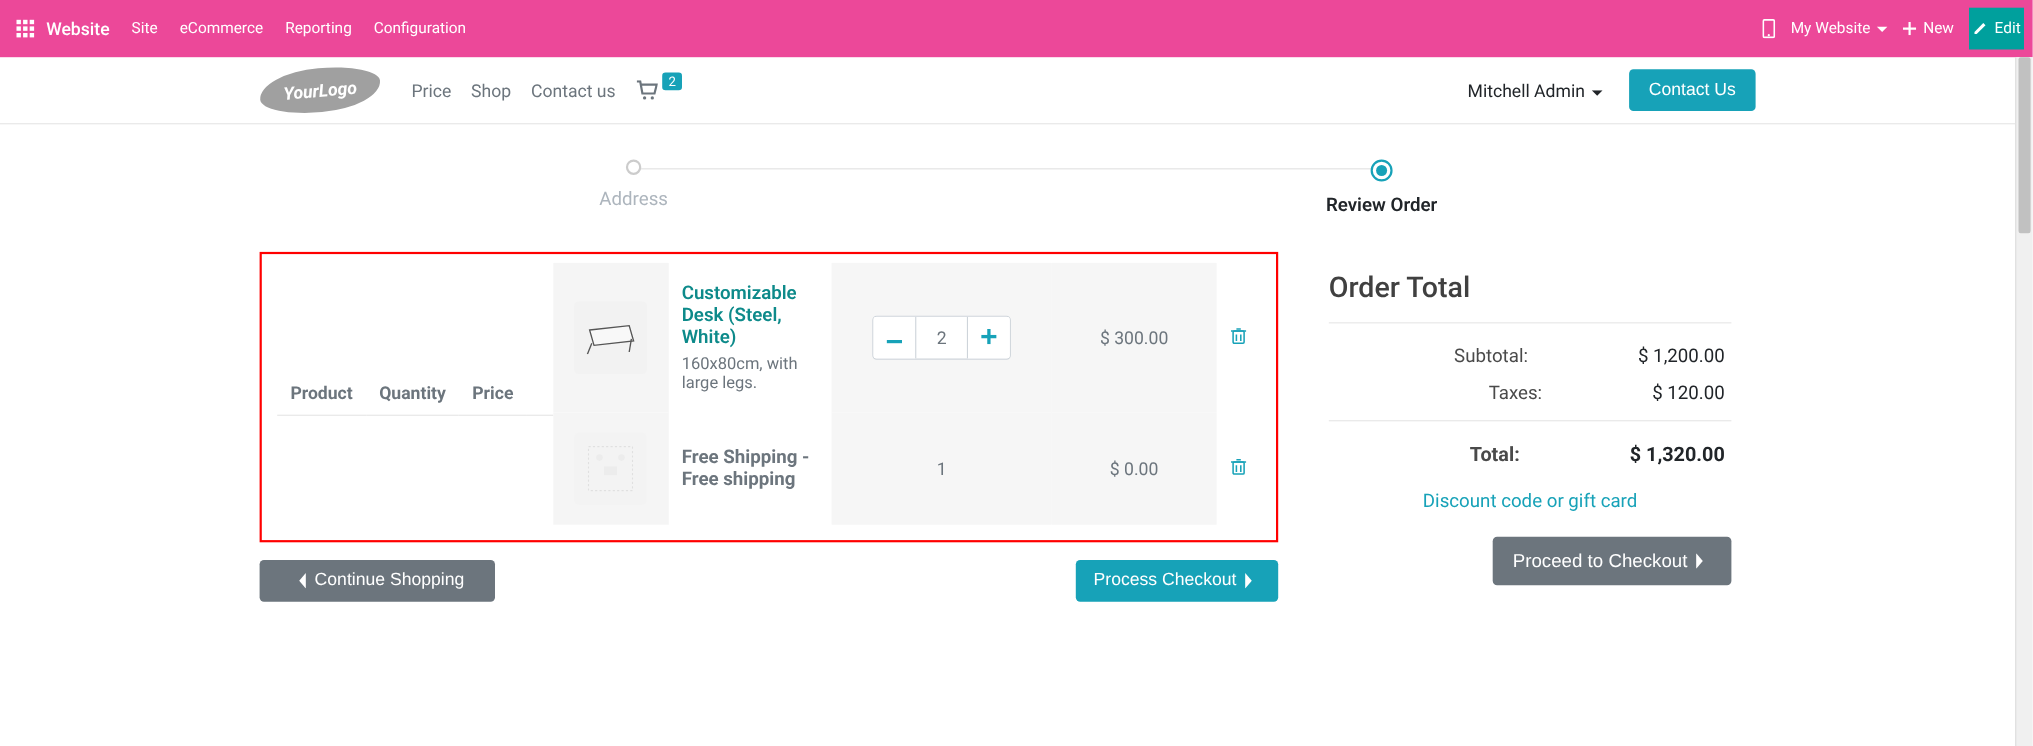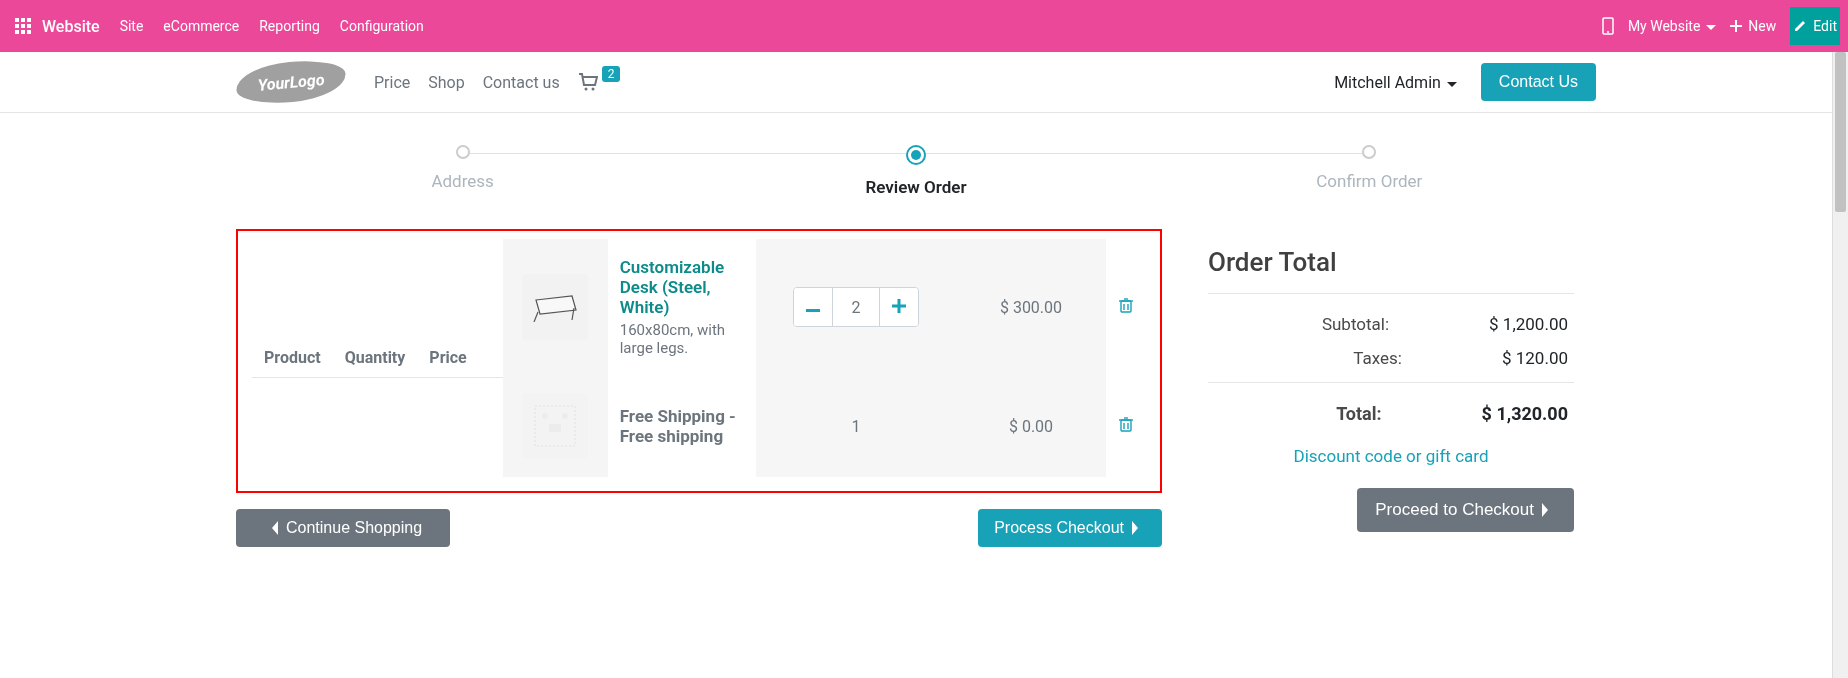--- a/index.html
+++ b/index.html
@@ -170,24 +170,20 @@
 
   <div class="checkout-steps">
     <div class="step">
       <div class="dot"></div>
       <div class="label">Address</div>
     </div>
     <div class="step active">
       <div class="dot"></div>
       <div class="label">Review Order</div>
     </div>
-    <div class="step">
-      <div class="dot"></div>
-      <div class="label">Confirm Order</div>
-    </div>
   </div>
 
   <div class="columns">
 
     <div class="cart-area">
       <div class="cart-box">
       <table class="cart">
         <thead>
           <tr>
             <th colspan="2">Product</th>

